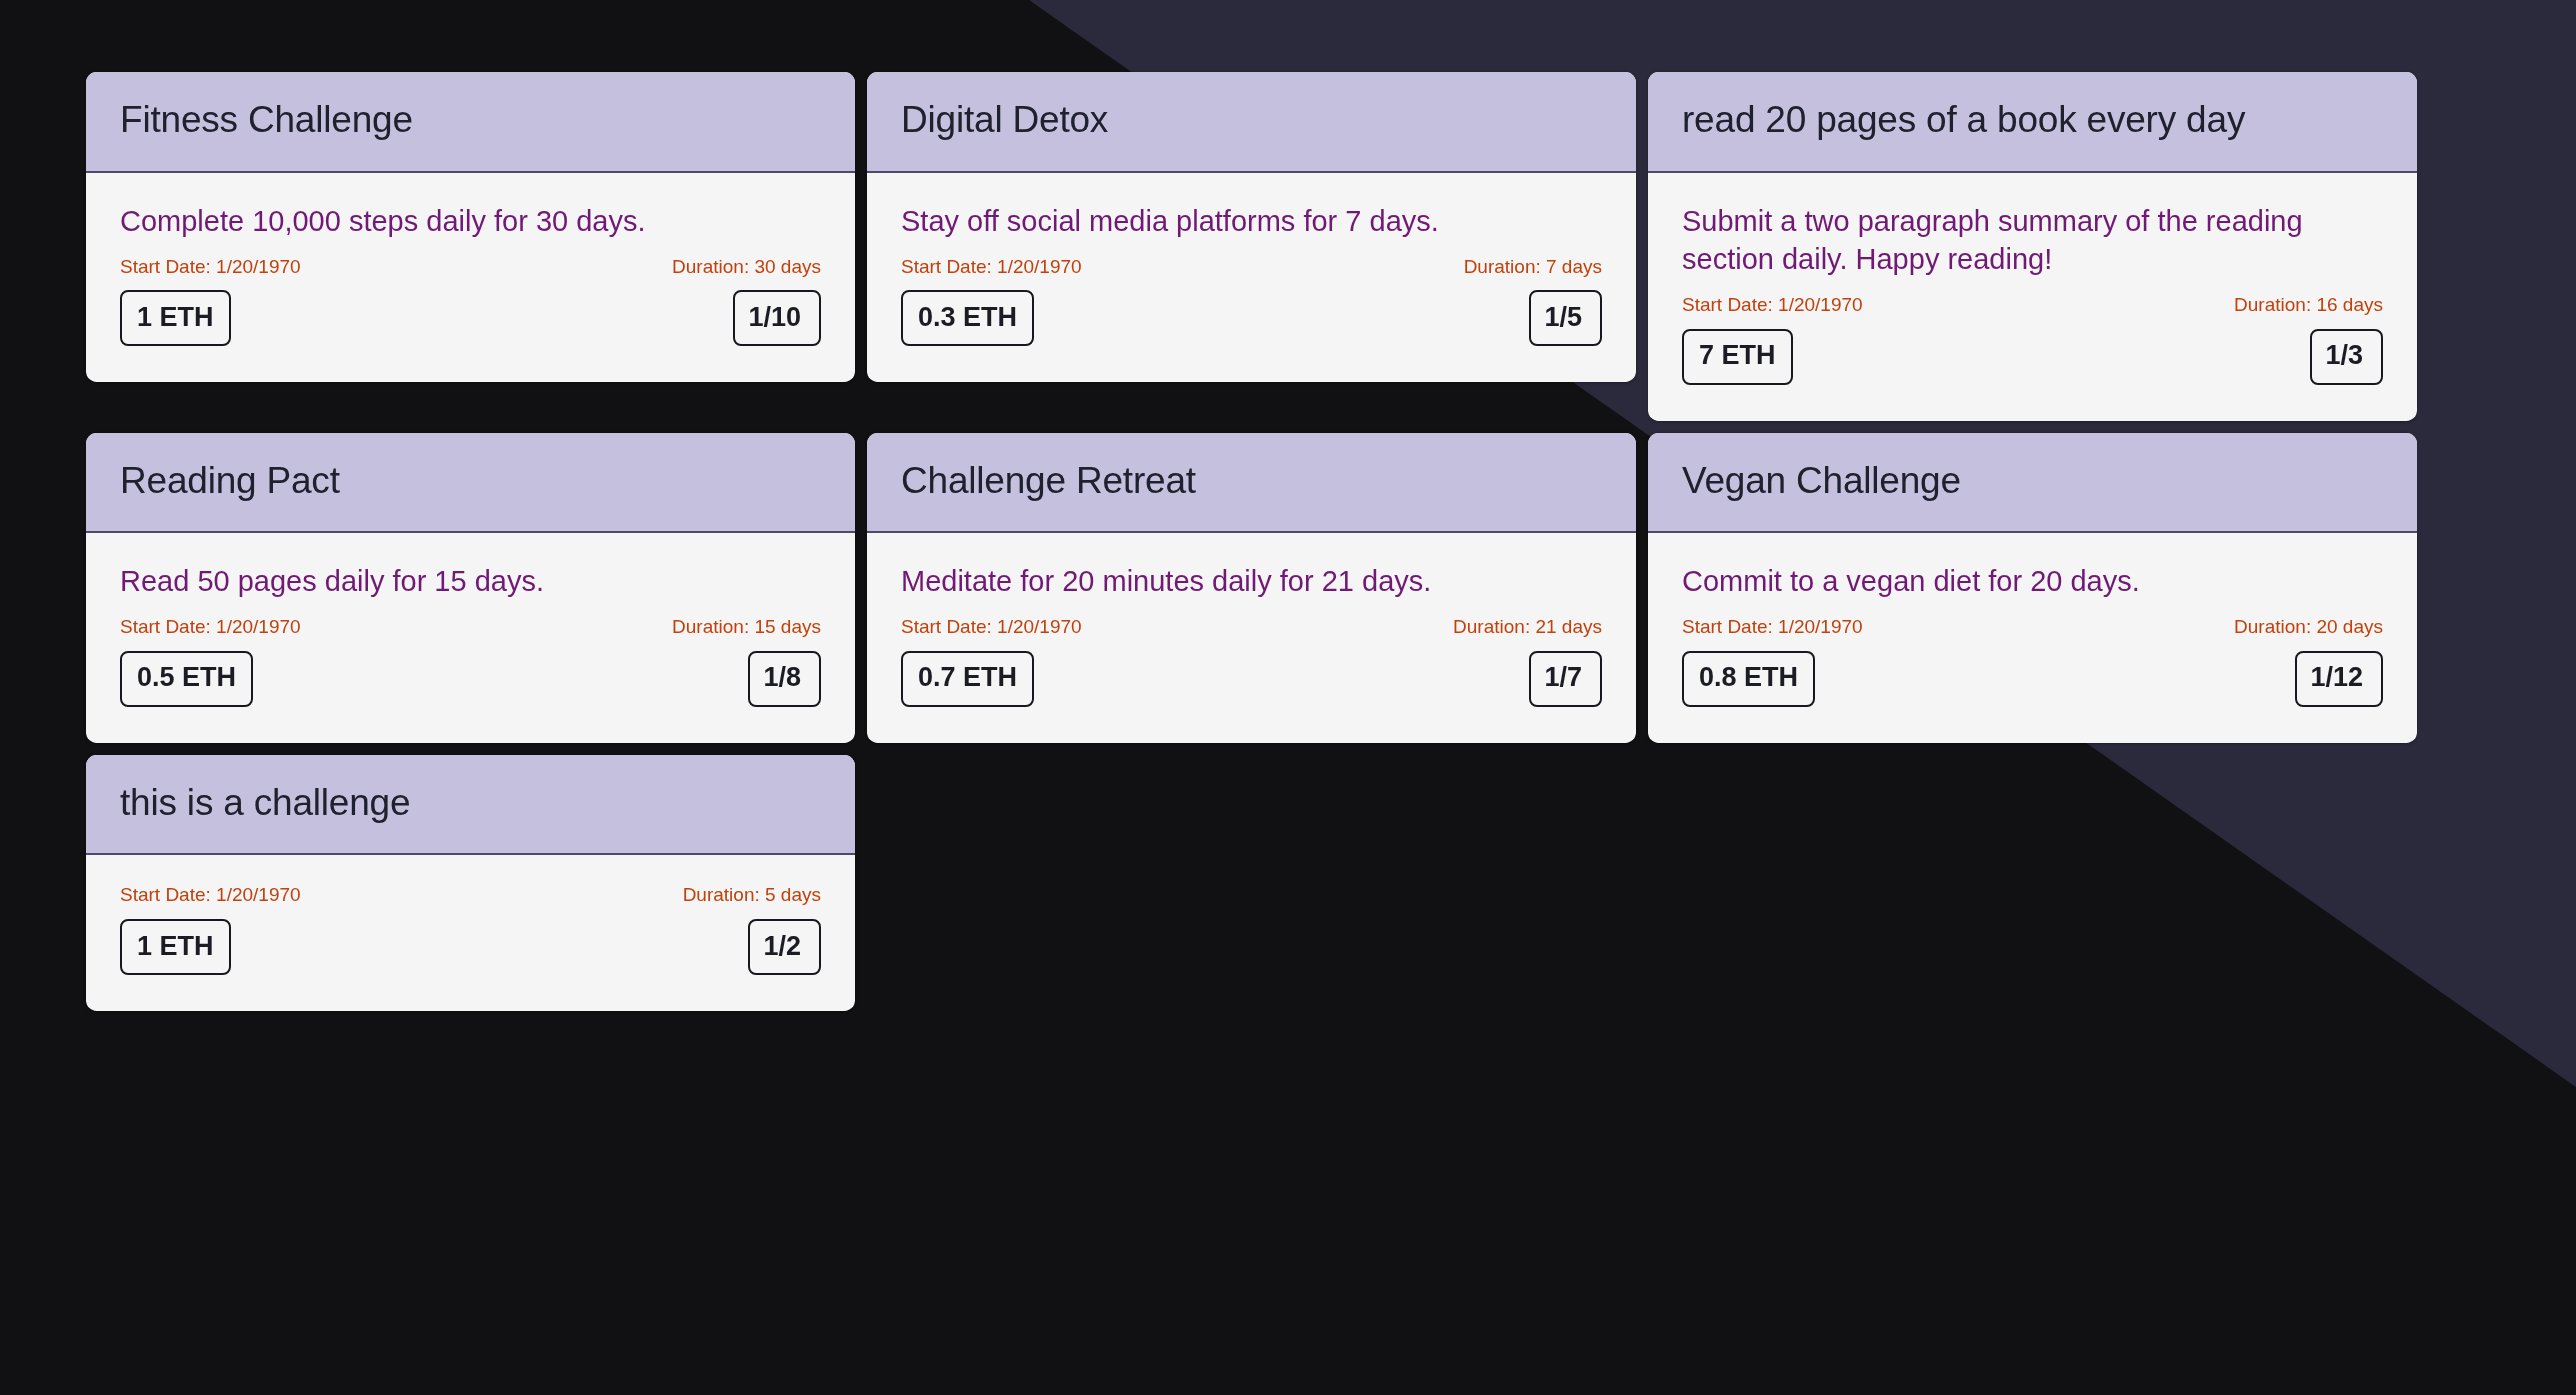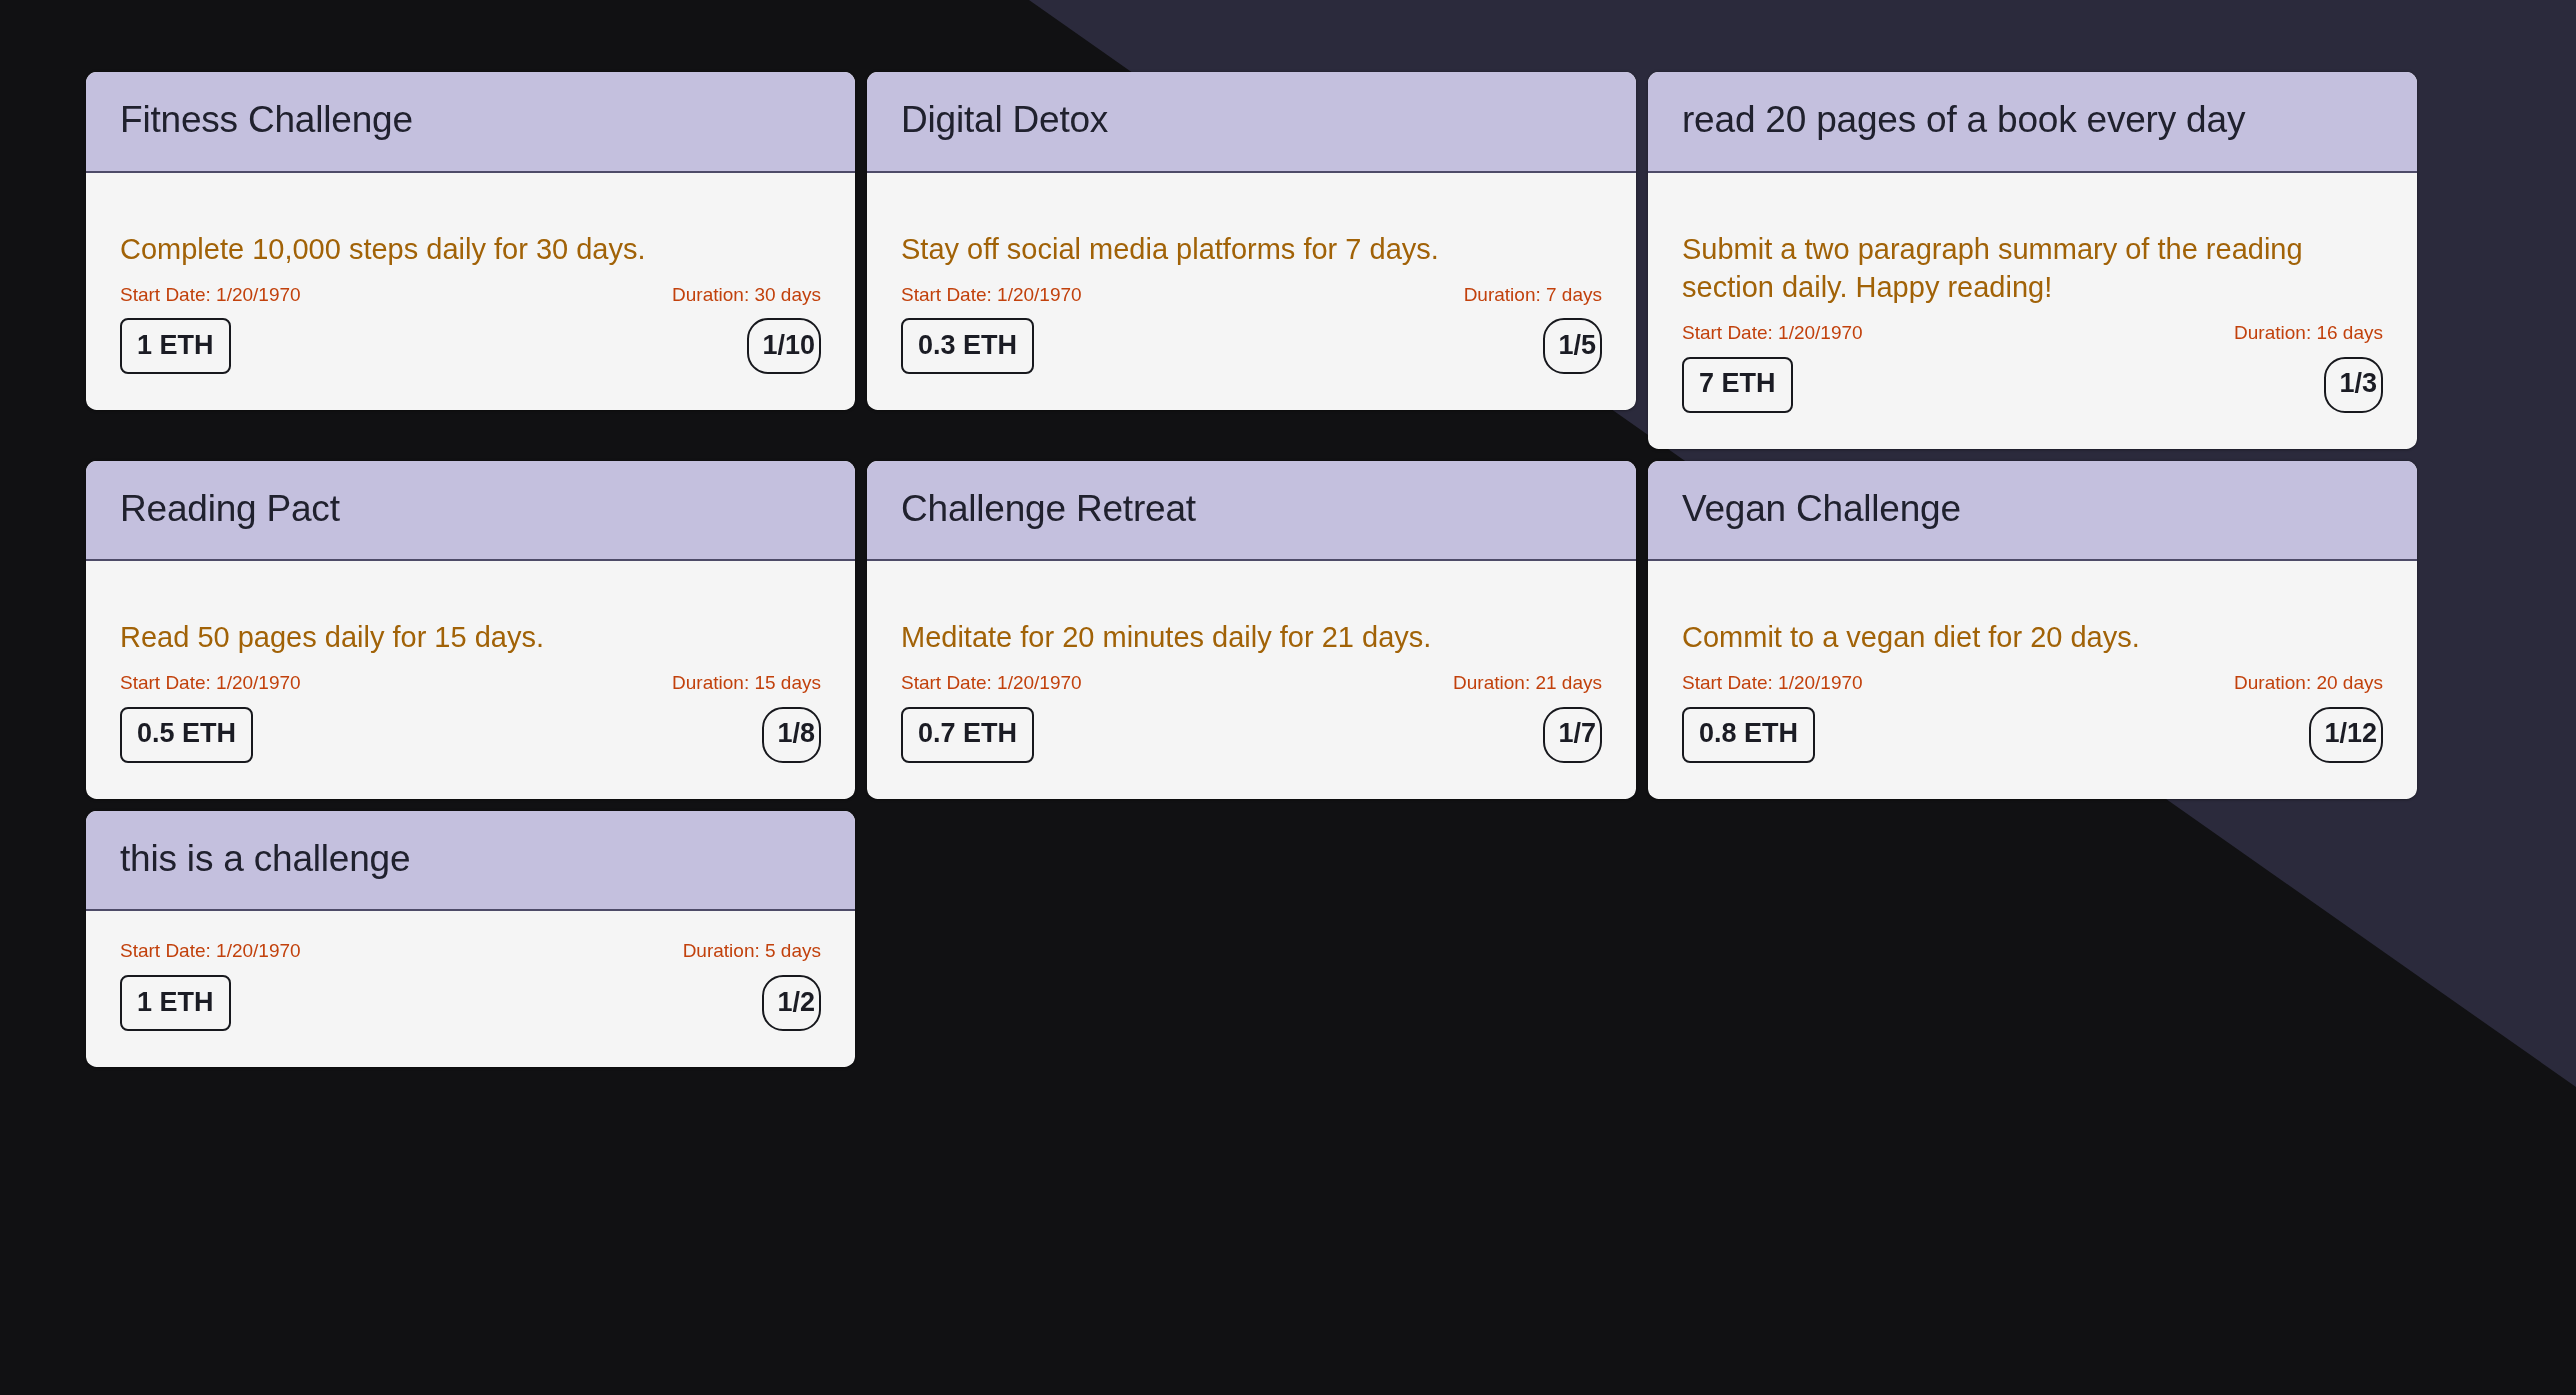--- a/index.html
+++ b/index.html
@@ -66,24 +66,23 @@
     line-height: 1.15;
     letter-spacing: -0.2px;
   }
 
   .card-body {
     padding: 29px 34px 36px 34px;
   }
 
   .card-description {
     font-size: 29px;
-    color: #a16207;
+    color: #701a75;
     line-height: 1.32;
     margin-bottom: 16px;
-    margin-top: 28px;
   }
 
   .card-meta {
     display: flex;
     justify-content: space-between;
     align-items: baseline;
     font-size: 19px;
     color: #c2410c;
     margin-bottom: 12.5px;
   }
@@ -101,21 +100,21 @@
     background: #f5f5f5;
     color: #1b1c24;
     font-size: 27px;
     line-height: 1;
     padding: 11.6px 15px 13.4px 15px;
     display: inline-block;
     white-space: nowrap;
     font-family: "Liberation Sans", sans-serif;
   }
 
-  .pill.progress-pill { padding-left: 13.4px; padding-right: 4px; border-radius: 21px; }
+  .pill.progress-pill { padding-left: 13.4px; padding-right: 18px; }
 </style>
 </head>
 <body>
 
 <div id="bg-layer"></div>
 <div id="bg-diagonal"></div>
 
 <main id="cards-grid">
   <article class="challenge-card">
     <header class="card-header">

